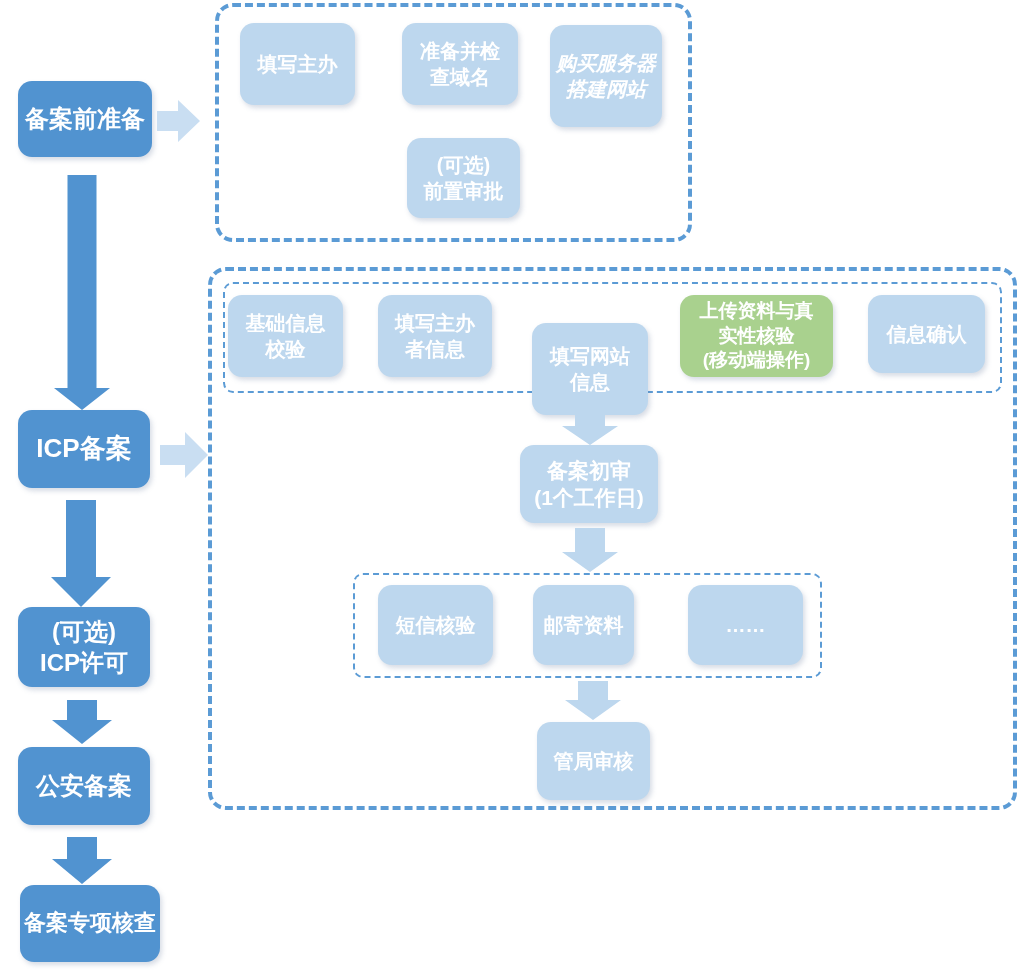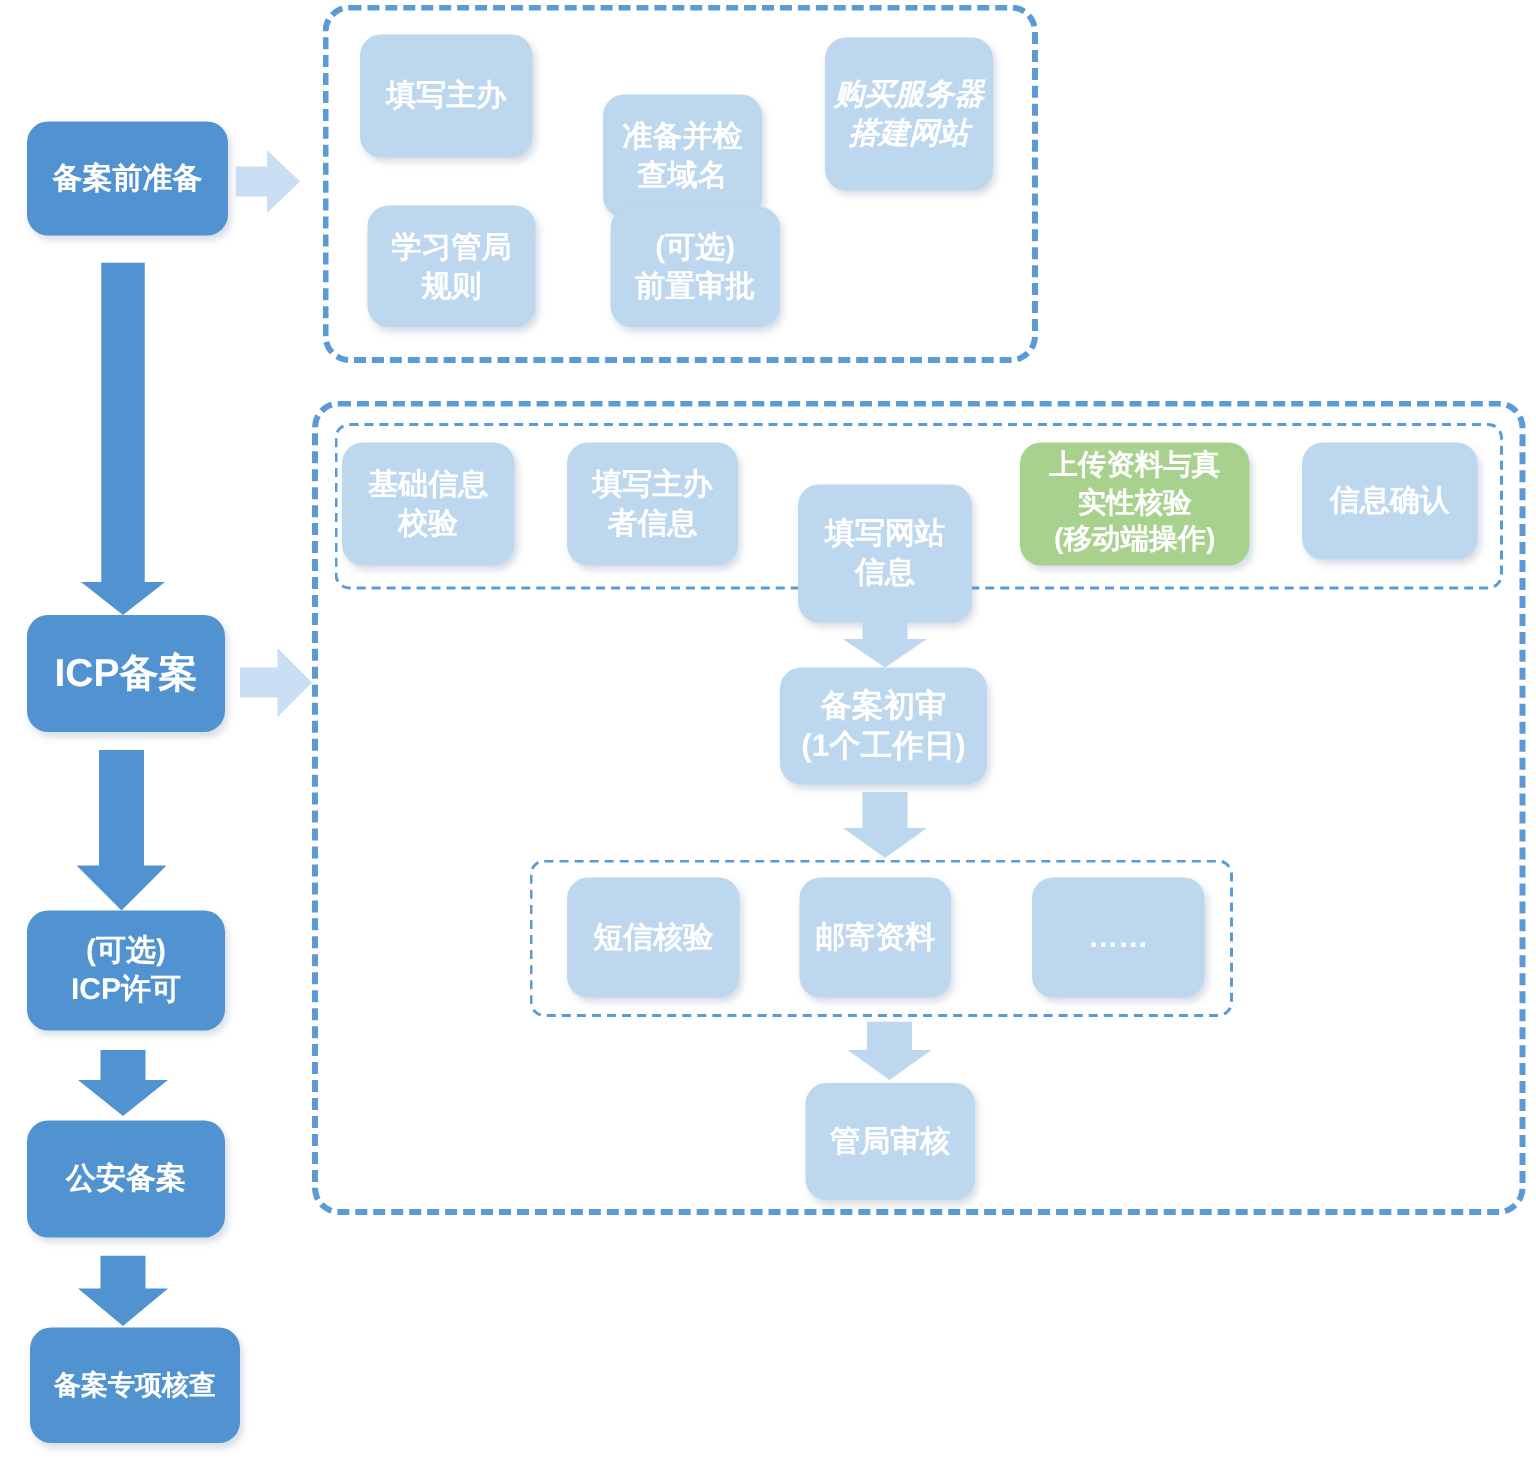--- a/index.html
+++ b/index.html
@@ -7,21 +7,21 @@
     position:relative;width:1024px;height:977px;background:#ffffff;
     font-family:"Liberation Sans","DejaVu Sans",sans-serif;
     overflow:hidden;
   }
   .node{
     position:absolute;display:flex;align-items:center;justify-content:center;
     text-align:center;color:#ffffff;font-weight:700;line-height:1.3;
     white-space:pre-line;border-radius:14px;box-sizing:border-box;padding:2px;
     box-shadow:2px 3px 5px rgba(110,130,160,0.28);
   }
-  .blue{background:#5193d0;font-size:20px;}
+  .blue{background:#5193d0;font-size:24px;}
   .light{background:#bdd7ee;font-size:20px;}
   .green{background:#a9d18e;font-size:19px;}
   .dashed-box{
     position:absolute;box-sizing:border-box;border:4px dashed #5b9bd5;border-radius:18px;
   }
   .dashed-box.thin{border-width:2px;border-radius:10px;}
   .arrow{position:absolute;display:block;}
   .fill-blue{fill:#5193d0;}
   .fill-light{fill:#bdd7ee;}
   .fill-lighter{fill:#c9def2;}
@@ -41,21 +41,21 @@
 
   <div class="node blue" style="left:18px;top:81px;width:134px;height:76px;">备案前准备</div>
 
   <div class="node blue" style="left:18px;top:410px;width:132px;height:78px;font-size:26px;">ICP备案</div>
 
   <div class="node blue" style="left:18px;top:607px;width:132px;height:80px;">(可选)
 ICP许可</div>
 
   <div class="node blue" style="left:18px;top:747px;width:132px;height:78px;">公安备案</div>
 
-  <div class="node blue" style="left:20px;top:885px;width:140px;height:77px;font-size:18px;">备案专项核查</div>
+  <div class="node blue" style="left:20px;top:885px;width:140px;height:77px;font-size:22px;">备案专项核查</div>
 
   <svg class="arrow" style="left:157px;top:100px;" width="43" height="42">
     <polygon class="fill-lighter" points="0,11 21,11 21,0 43,21 21,42 21,31 0,31"></polygon>
   </svg>
 
   <svg class="arrow" style="left:54px;top:175px;" width="56" height="235">
     <polygon class="fill-blue" points="13.5,0 42.5,0 42.5,213 56,213 28,235 0,213 13.5,213"></polygon>
   </svg>
 
   <svg class="arrow" style="left:160px;top:432px;" width="48" height="46">
@@ -69,28 +69,26 @@
   <svg class="arrow" style="left:52px;top:700px;" width="60" height="44">
     <polygon class="fill-blue" points="15,0 45,0 45,20 60,20 30,44 0,20 15,20"></polygon>
   </svg>
 
   <svg class="arrow" style="left:52px;top:837px;" width="60" height="47">
     <polygon class="fill-blue" points="15,0 45,0 45,22 60,22 30,47 0,22 15,22"></polygon>
   </svg>
 
   <div class="node light" style="left:240px;top:23px;width:115px;height:82px;">填写主办</div>
 
-  <div class="node light" style="left:402px;top:23px;width:106px;height:82px;margin-top:40px;">准备并检
+  <div class="node light" style="left:402px;top:23px;width:116px;height:82px;">准备并检
 查域名</div>
 
   <div class="node light" style="left:550px;top:25px;width:112px;height:102px;font-style:italic;">购买服务器
 搭建网站</div>
 
-  <div class="node light" style="left:245px;top:137px;width:112px;height:81px;">学习管局
-规则</div>
 
   <div class="node light" style="left:407px;top:138px;width:113px;height:80px;">(可选)
 前置审批</div>
 
   <div class="node light" style="left:228px;top:295px;width:115px;height:82px;">基础信息
 校验</div>
 
   <div class="node light" style="left:378px;top:295px;width:114px;height:82px;">填写主办
 者信息</div>
 

